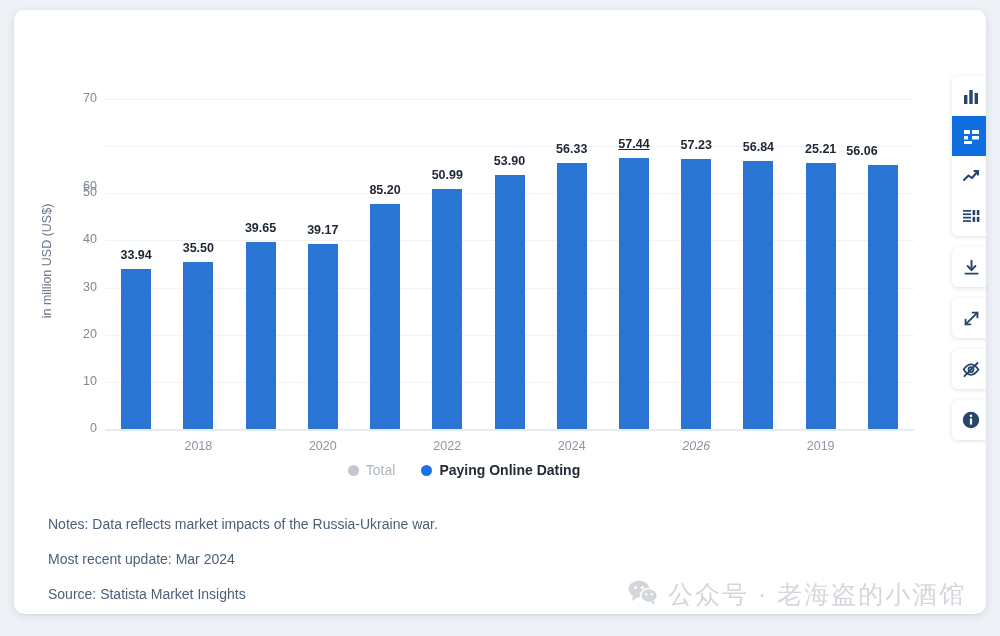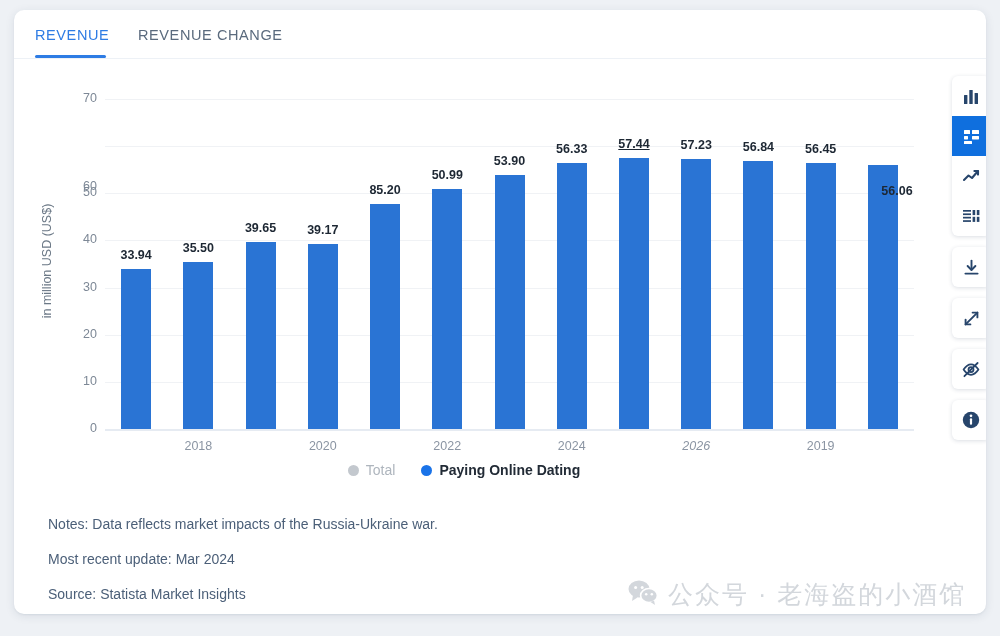--- a/index.html
+++ b/index.html
@@ -205,25 +205,20 @@
     cursor: pointer;
     color: #27456b;
   }
   .tbtn.active { background: #0f6fde; color: #ffffff; }
 </style>
 </head>
 <body>
 
 <div class="card">
 
-  <div class="tabbar">
-    <div class="tab active">REVENUE</div>
-    <div class="tab inactive">REVENUE CHANGE</div>
-    <div class="tab-underline"></div>
-  </div>
 
   <div class="chart-wrap">
     <div class="y-axis-title">in million USD (US$)</div>
     <div class="plot" id="plot">
         <div class="gridline base" style="top: 330px;"></div>
         <div class="ytick" style="top: 330px;">0</div>
         <div class="gridline" style="top: 282.857px;"></div>
         <div class="ytick" style="top: 282.857px;">10</div>
         <div class="gridline" style="top: 235.714px;"></div>
         <div class="ytick" style="top: 235.714px;">20</div>
@@ -258,24 +253,24 @@
         <div class="bar-label" style="left: 431.731px; top: 43.4443px;">56.33</div>
         <div class="xtick" style="left: 431.731px;">2024</div>
         <div class="bar" title="2025: 57.44" style="left: 513.962px; height: 270.789px; background: rgb(42, 116, 212);"></div>
         <div class="bar-label" style="left: 493.962px; top: 38.2114px; text-decoration: underline;">57.44</div>
         <div class="bar" title="2026: 57.23" style="left: 576.192px; height: 269.799px; background: rgb(42, 116, 212);"></div>
         <div class="bar-label" style="left: 556.192px; top: 39.2014px;">57.23</div>
         <div class="xtick" style="left: 556.192px; font-style: italic;">2026</div>
         <div class="bar" title="2027: 56.84" style="left: 638.423px; height: 267.96px; background: rgb(42, 116, 212);"></div>
         <div class="bar-label" style="left: 618.423px; top: 41.04px;">56.84</div>
         <div class="bar" title="2028: 56.45" style="left: 700.654px; height: 266.121px; background: rgb(42, 116, 212);"></div>
-        <div class="bar-label" style="left: 680.654px; top: 42.8786px;">56.45</div>
+        <div class="bar-label" style="left: 680.654px; top: 42.8786px;">25.21</div>
         <div class="xtick" style="left: 680.654px;">2019</div>
         <div class="bar" title="2029: 56.06" style="left: 762.885px; height: 264.283px; background: rgb(42, 116, 212);"></div>
-        <div class="bar-label" style="left: 757px; top: 44.7171px; margin-top: 40px;">56.06</div>
+        <div class="bar-label" style="left: 722px; top: 44.7171px;">56.06</div>
       </div>
     <div class="legend" id="legend"><div class="legend-item off"><span class="legend-dot" style="background: rgb(195, 200, 206);"></span><span class="legend-text">Total</span></div><div class="legend-item on"><span class="legend-dot" style="background: rgb(26, 115, 232);"></span><span class="legend-text">Paying Online Dating</span></div></div>
   </div>
 
   <div class="notes">
     <div class="note n1">Notes: Data reflects market impacts of the Russia-Ukraine war.</div>
     <div class="note n2">Most recent update: Mar 2024</div>
     <div class="note n3">Source: Statista Market Insights</div>
   </div>
 

